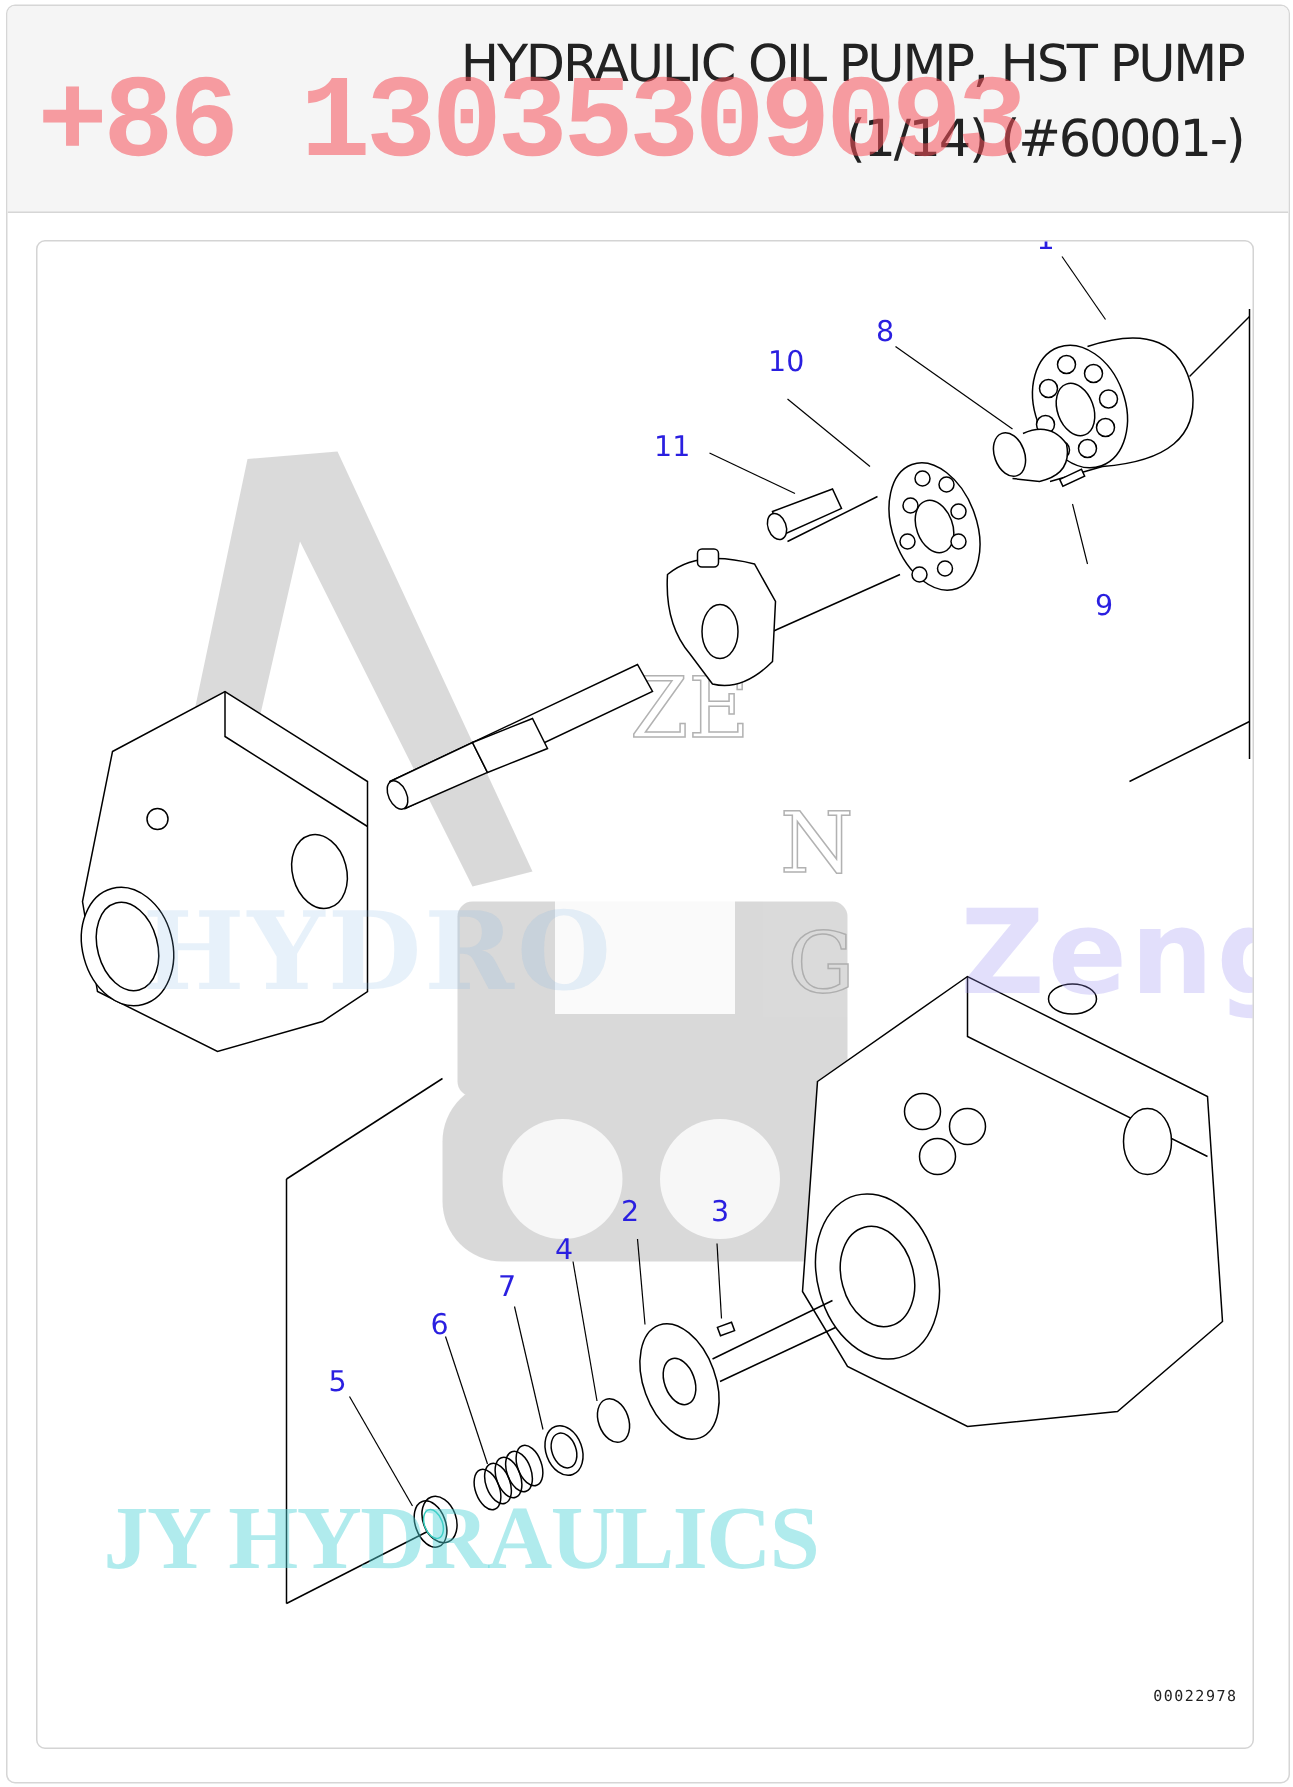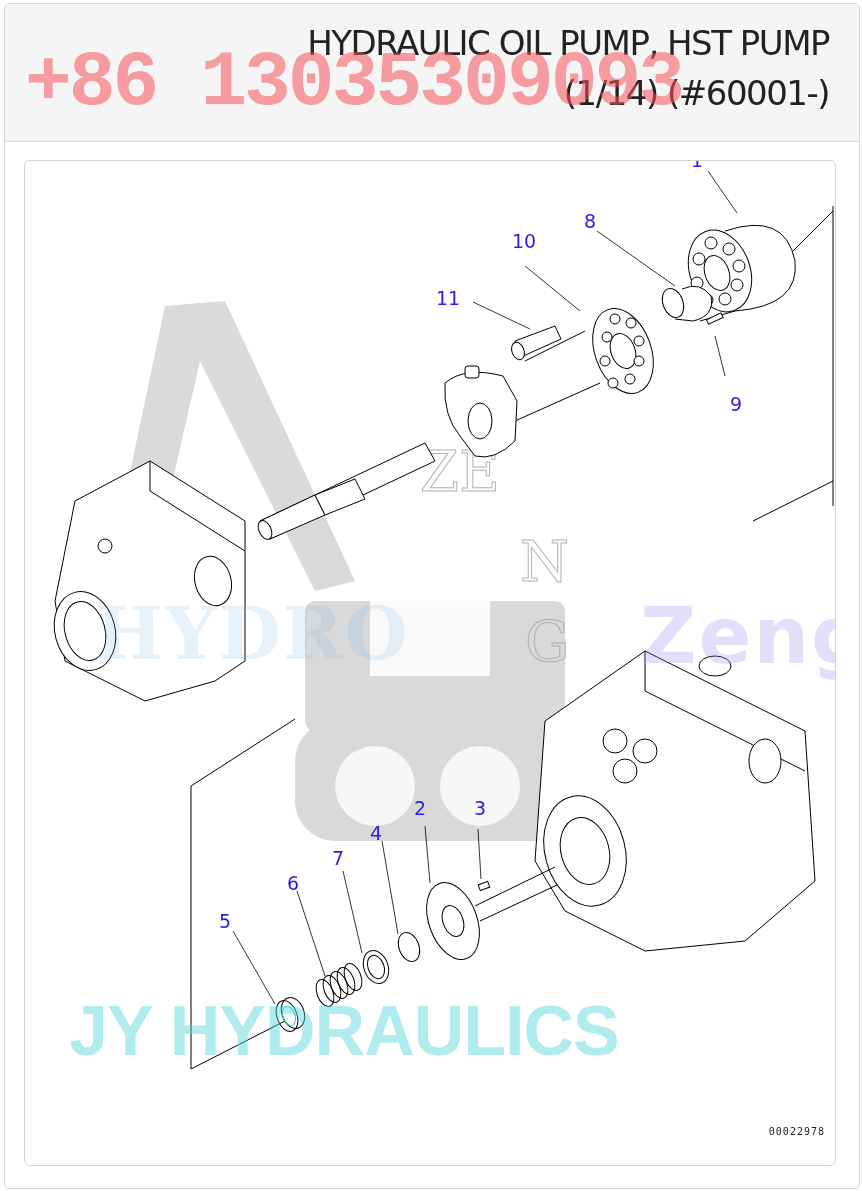--- a/index.html
+++ b/index.html
@@ -6,21 +6,21 @@
   body{width:862px;height:1191px;position:relative;overflow:hidden;font-family:"DejaVu Sans",sans-serif;}
   .outer{position:absolute;left:4px;top:3px;width:854px;height:1184px;border:1px solid #d6d6d6;border-radius:6px;background:#fff;overflow:hidden;}
   .header{position:absolute;left:0;top:0;width:100%;height:137px;background:#f5f5f5;border-bottom:1px solid #d6d6d6;}
   .title{position:absolute;left:24px;top:14px;width:800px;font-family:"DejaVu Sans",sans-serif;font-size:34px;line-height:50px;color:#222;letter-spacing:-1.5px;font-weight:400;margin:0;text-align:right;}
   .phone-wm{position:absolute;left:20px;top:34px;font-family:Liberation Mono, monospace;font-size:78px;font-weight:700;color:rgba(245,80,90,0.55);letter-spacing:-3px;white-space:nowrap;line-height:90px;}
   .panel{position:absolute;left:24px;top:160px;width:810px;height:1004px;border:1px solid #d4d4d4;border-radius:6px;background:#fff;overflow:hidden;}
   svg.diagram{position:absolute;left:0;top:0;}
   .label{position:absolute;font-family:"DejaVu Sans",sans-serif;font-size:19px;color:#2a1fe0;}
   .wm-hydro{position:absolute;left:70px;top:430px;font-family:"DejaVu Serif",serif;font-size:72px;font-weight:700;color:rgba(120,180,230,0.18);letter-spacing:2px;}
   .wm-zeng{position:absolute;left:615px;top:430px;font-family:"DejaVu Sans",sans-serif;font-size:78px;font-weight:700;color:rgba(150,140,240,0.28);letter-spacing:2px;}
-  .wm-jy{position:absolute;left:44px;top:830px;font-family:Liberation Sans, sans-serif;font-size:70px;font-weight:700;color:rgba(80,210,215,0.45);letter-spacing:-1px;white-space:nowrap;}
+  .wm-jy{position:absolute;left:44px;top:830px;font-family:Liberation Serif, serif;font-size:60px;font-weight:700;color:rgba(80,210,215,0.45);letter-spacing:-1px;white-space:nowrap;}
   .drawing-no{position:absolute;right:10px;bottom:28px;font-family:"DejaVu Sans Mono",monospace;font-size:10px;color:#222;letter-spacing:1px;}
 </style>
 </head>
 <body>
 
 <div class="outer">
   <div class="header">
     <h1 class="title">
       <span>HYDRAULIC OIL PUMP, HST PUMP</span><br>
       <span>(1/14) (#60001-)</span>

